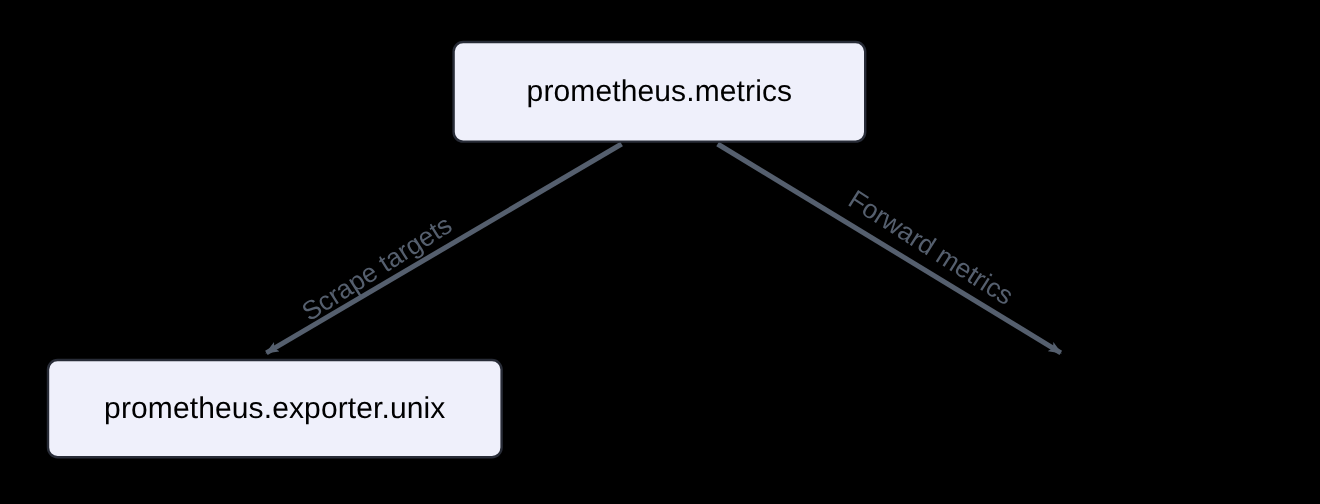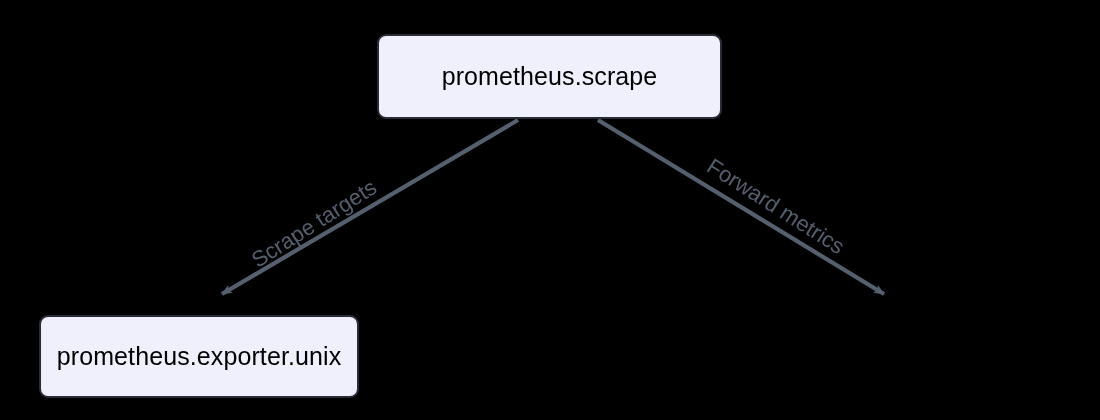--- a/index.html
+++ b/index.html
@@ -39,23 +39,22 @@
   }
   #node-scrape {
     left: 377px;
     top: 34px;
     width: 345px;
     height: 85px;
   }
   #node-exporter {
     left: 39px;
     top: 299px;
-    width: 320px;
+    width: 380px;
     height: 83px;
-    margin-top: 16px;
   }
   #node-remote-write {
     left: 721px;
     top: 299px;
     width: 342px;
     height: 83px;
   }
   .edge-label {
     position: absolute;
     color: #555f6e;
@@ -86,21 +85,21 @@
         <path d="M 0 0 L 11 4.5 L 0 9 L 2.4 4.5 Z" fill="#555f6e"></path>
       </marker>
     </defs>
 
     <path d="M 518 120 L 222 294" fill="none" stroke="#555f6e" stroke-width="4.2" marker-end="url(#arrow-head)"></path>
 
     <path d="M 598 120 L 884 294" fill="none" stroke="#555f6e" stroke-width="4.2" marker-end="url(#arrow-head)"></path>
   </svg>
 
   <div class="node" id="node-scrape">
-    <span>prometheus.scrape</span>
+    <span>prometheus.metrics</span>
   </div>
 
   <div class="node" id="node-exporter">
     <span>prometheus.exporter.unix</span>
   </div>
 
 
   <div class="edge-label" id="edge-label-scrape-targets">Scrape targets</div>
 
   <div class="edge-label" id="edge-label-forward-metrics">Forward metrics</div>

